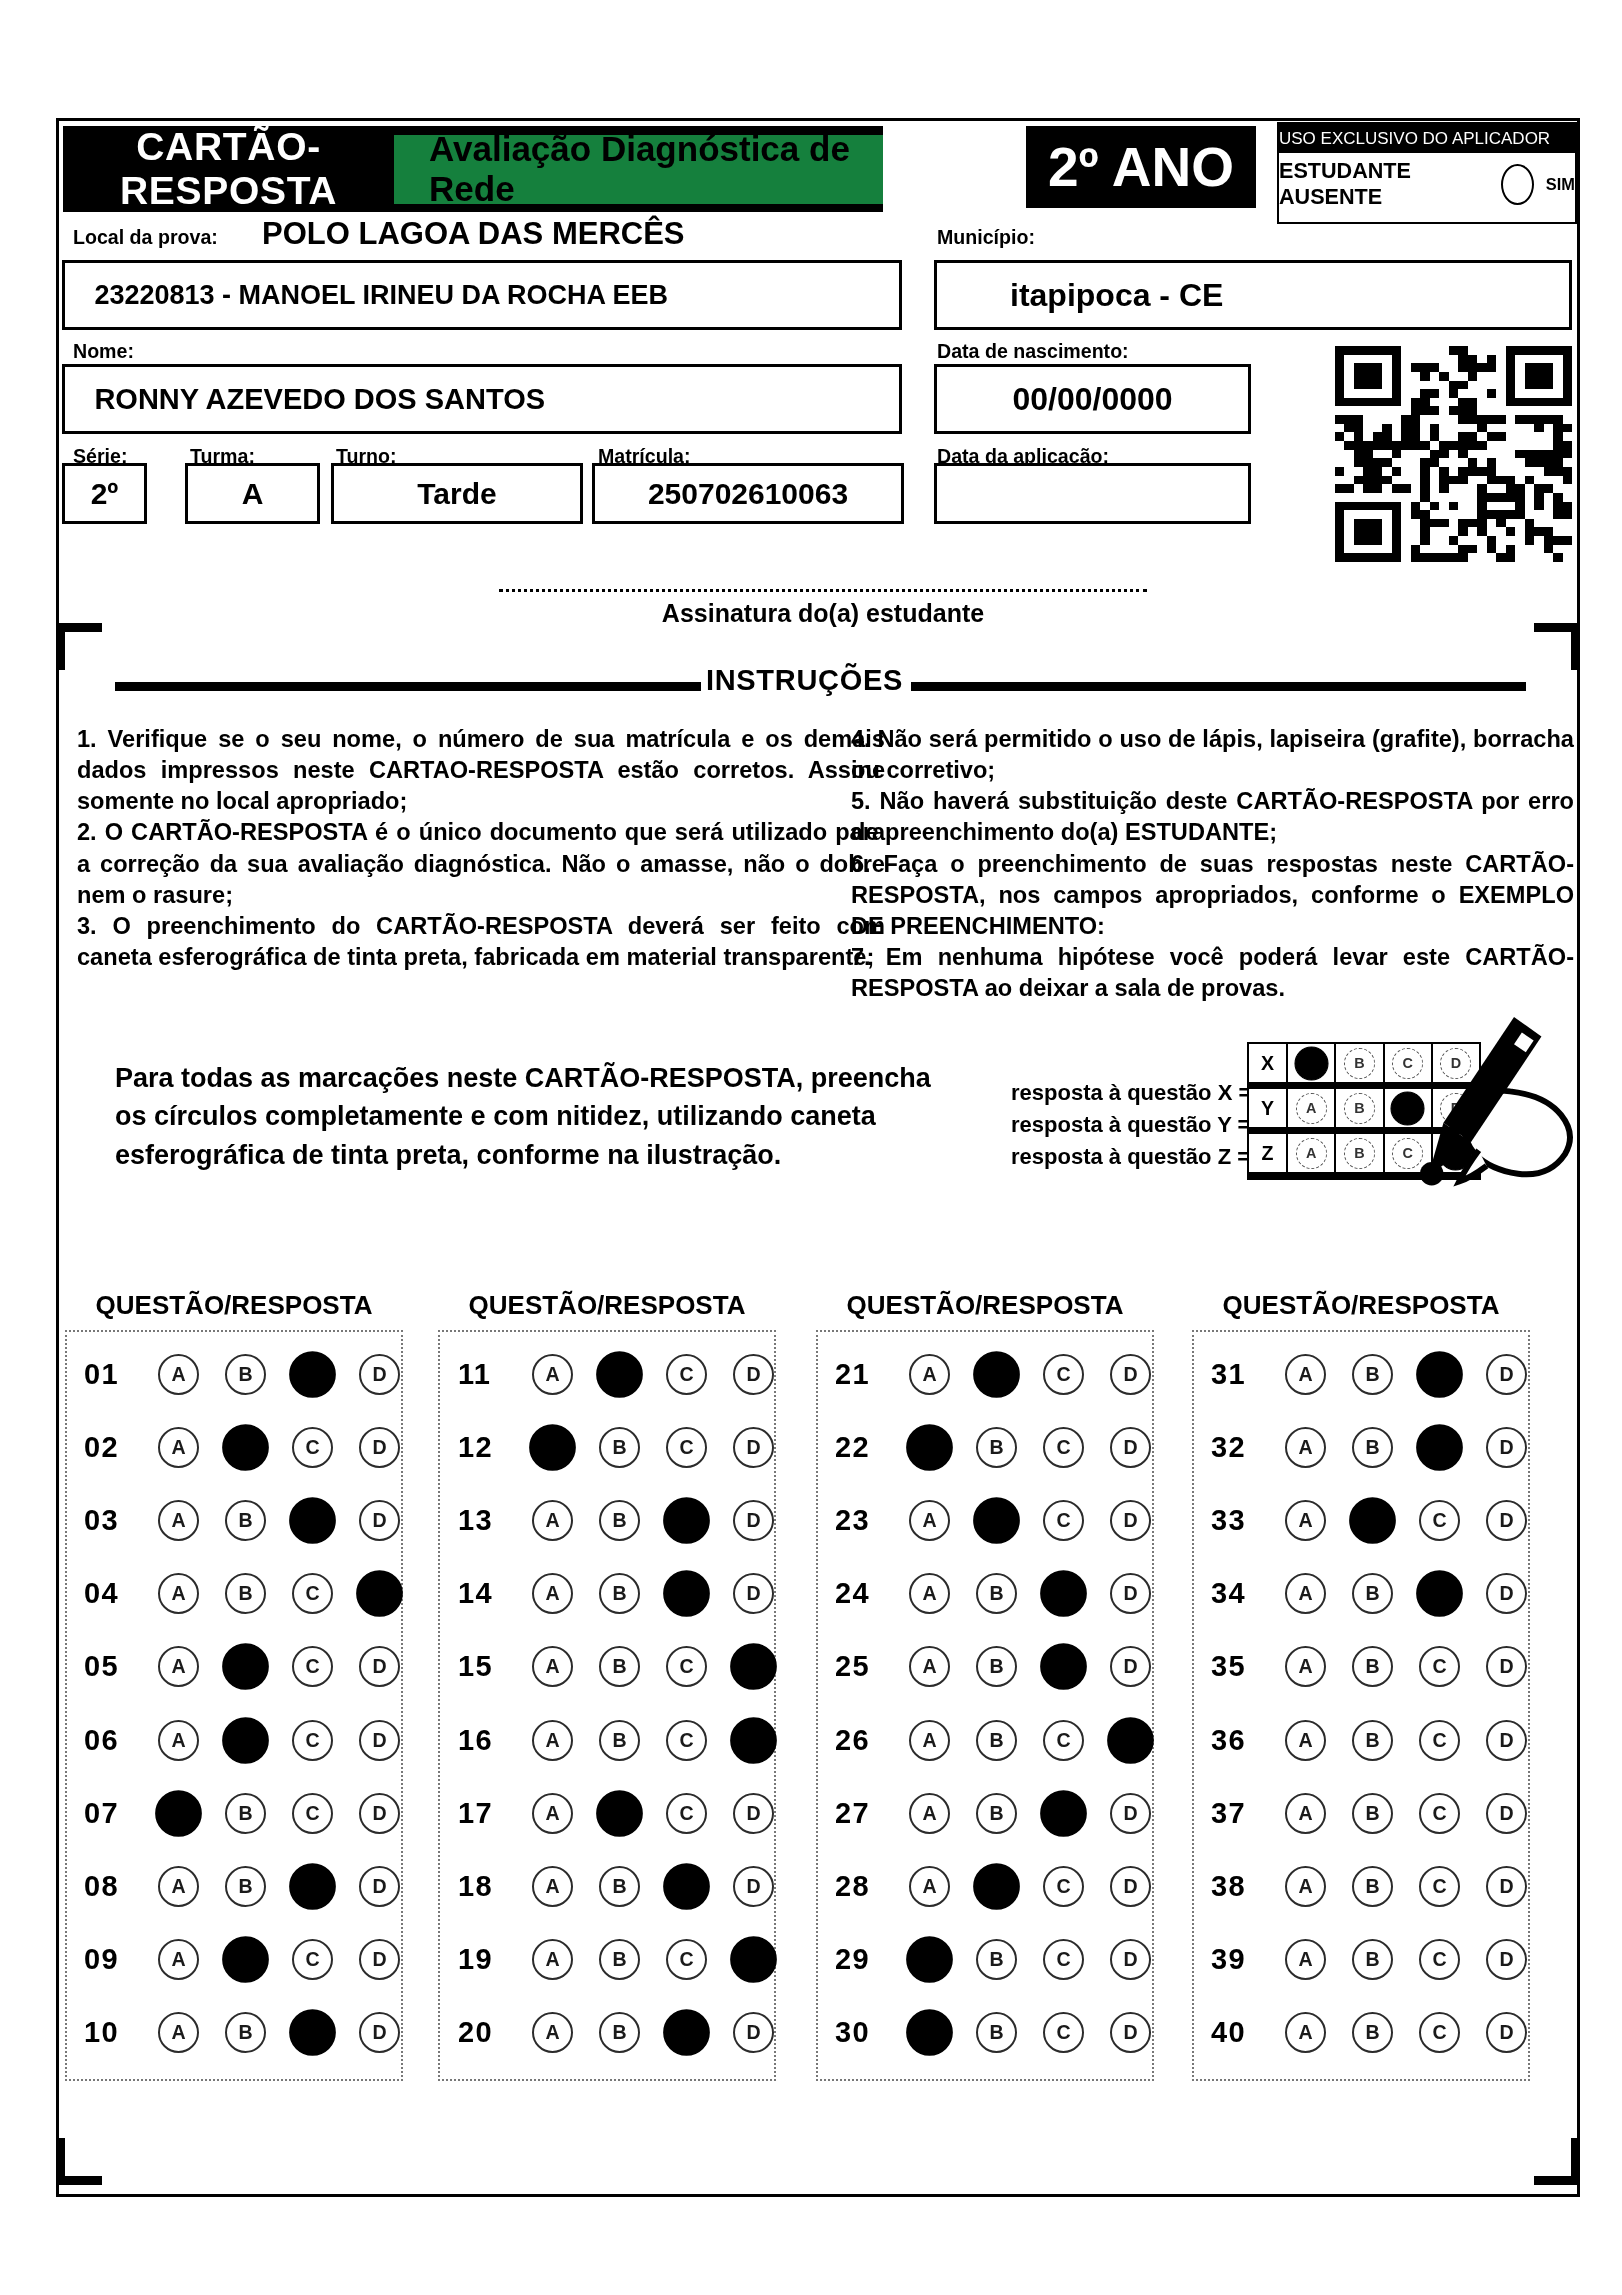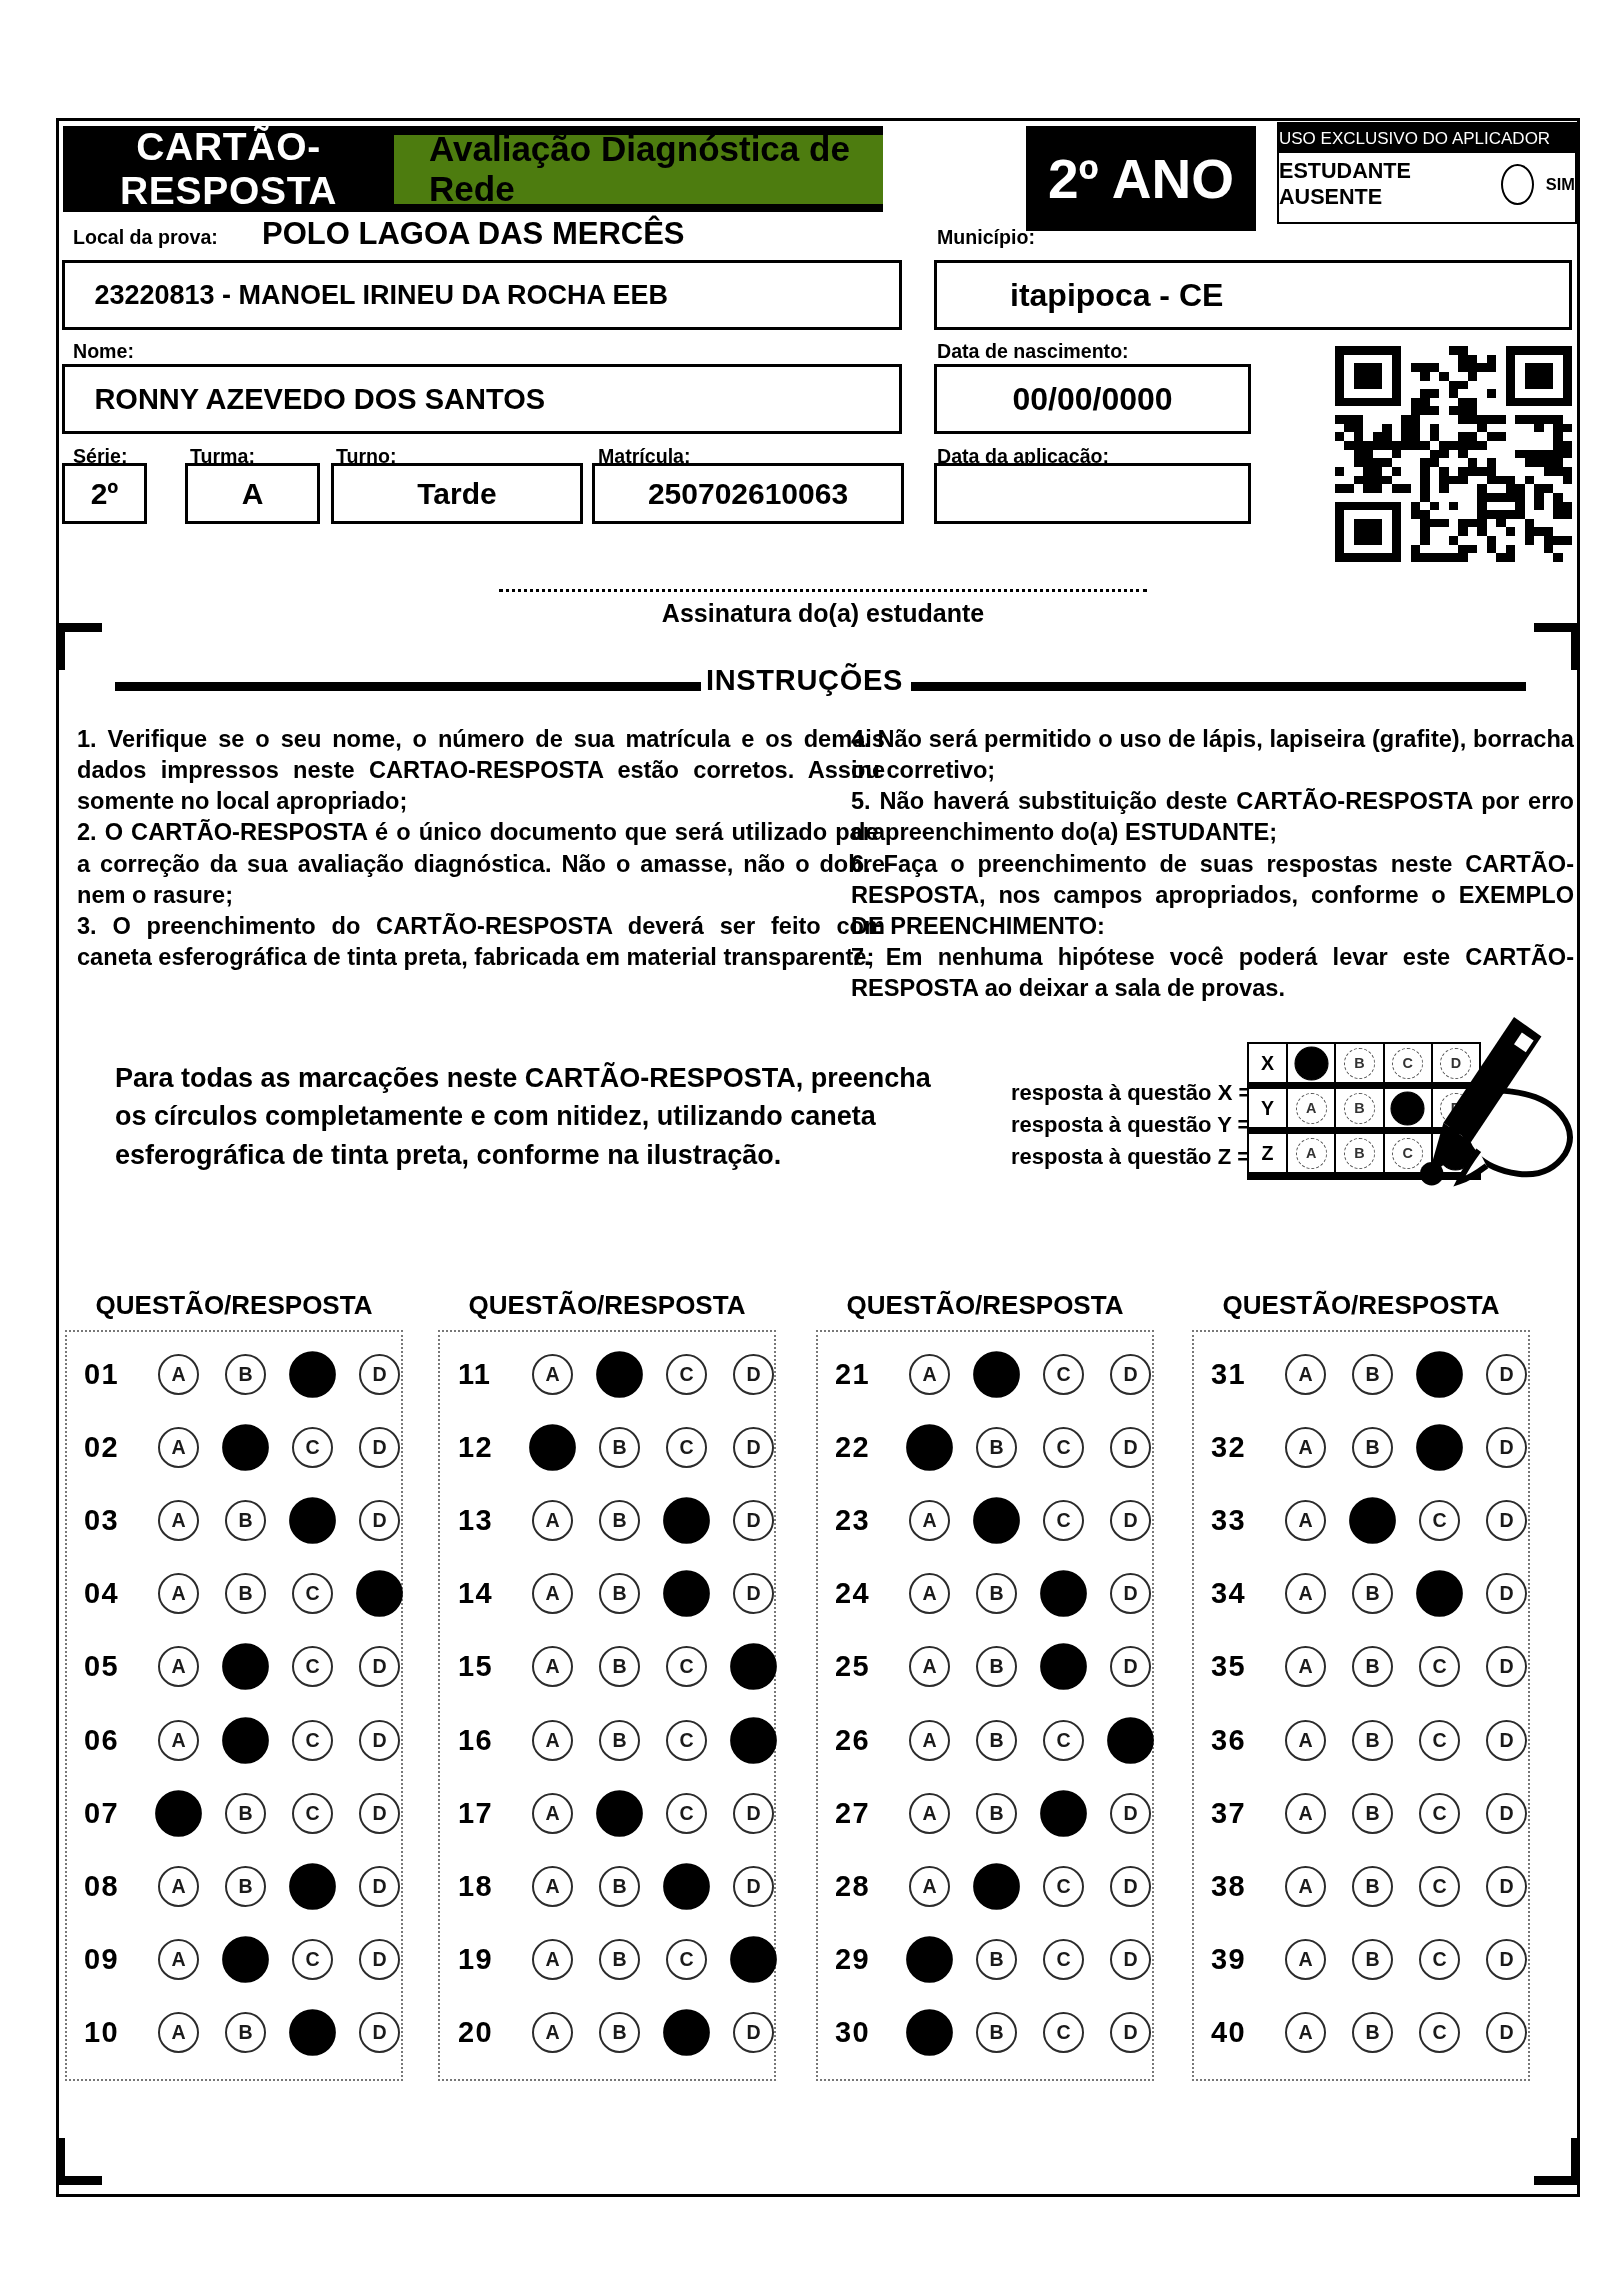--- a/index.html
+++ b/index.html
@@ -3,22 +3,22 @@
 <meta charset="utf-8">
 <style>
   html,body{margin:0;padding:0;background:#fff;}
   body{width:1623px;height:2295px;position:relative;font-family:"Liberation Sans","DejaVu Sans",sans-serif;color:#000;}
   .abs{position:absolute;}
   .frame{left:56px;top:118px;width:1518px;height:2073px;border:3.3px solid #000;}
 
   
   .hdr-strip{left:63px;top:126px;width:820px;height:86px;background:#000;display:flex;align-items:center;}
   .hdr-title{width:396px;text-align:center;color:#fff;font-size:39px;font-weight:bold;letter-spacing:0.7px;}
-  .hdr-inset{background:#4d7c0f;height:69px;width:543px;display:flex;align-items:center;justify-content:center;font-size:35px;font-weight:bold;padding-left:35px;}
-  .hdr-grade{left:1026px;top:126px;width:230px;height:105px;background:#000;color:#fff;font-size:55px;font-weight:bold;display:flex;align-items:center;justify-content:center;}
+  .hdr-inset{background:#15803d;height:69px;width:543px;display:flex;align-items:center;justify-content:center;font-size:35px;font-weight:bold;padding-left:35px;}
+  .hdr-grade{left:1026px;top:126px;width:230px;height:82px;background:#000;color:#fff;font-size:55px;font-weight:bold;display:flex;align-items:center;justify-content:center;}
   .hdr-uso{left:1277px;top:122px;width:296px;height:98px;border:2.6px solid #000;background:#fff;}
   .hdr-uso-bar{background:#000;color:#fff;font-size:17px;font-weight:normal;text-align:left;padding:4.6px 0;}
   .hdr-uso-body{display:flex;align-items:center;justify-content:center;gap:12px;height:62px;font-weight:bold;}
   .uso-label{font-size:21.6px;}
   .oval{width:33px;height:37px;border:2.6px solid #000;border-radius:50%;background:#fff;}
   .uso-sim{font-size:16.4px;}
 
   
   .lbl{font-size:19.6px;font-weight:bold;}
   .fbox{border:3.3px solid #000;background:#fff;display:flex;align-items:center;font-weight:bold;}

